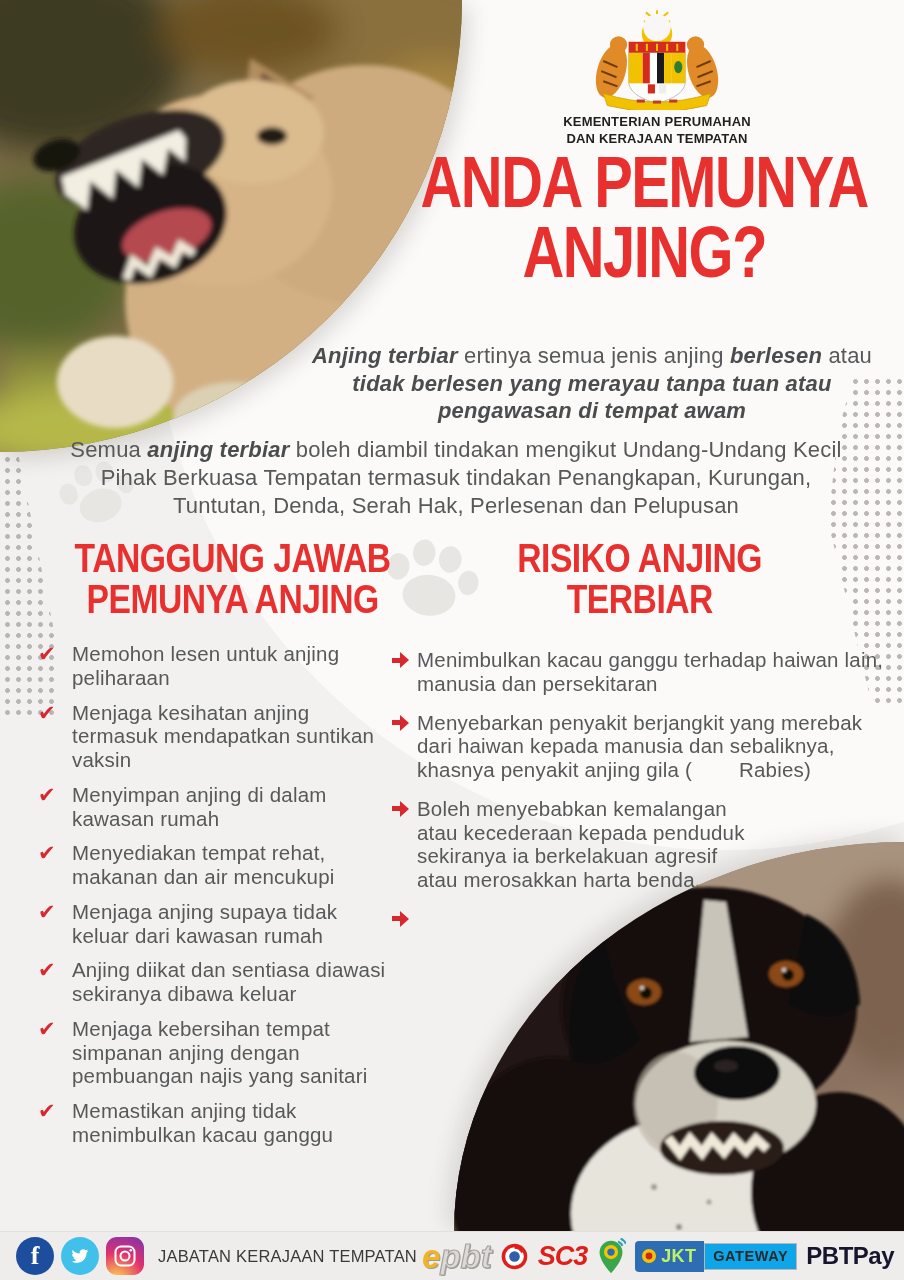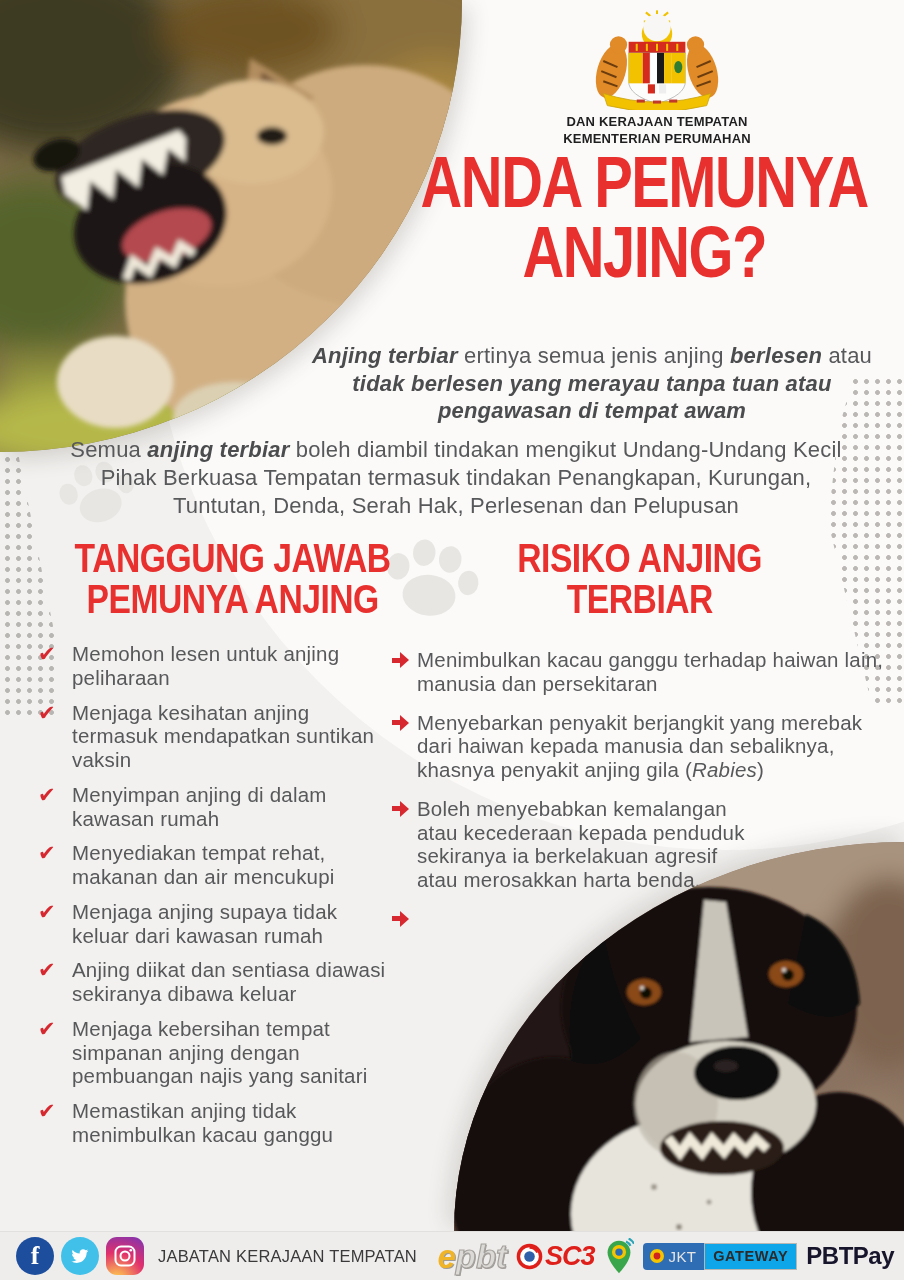--- a/index.html
+++ b/index.html
@@ -70,45 +70,45 @@
     font-weight:700;color:var(--bullet_red,#d7282f);margin-right:8px;line-height:1;
     padding-top:2px;}
   .arrow{flex:0 0 16px;position:relative;height:16px;margin:4px 9px 0 0;}
   .arrow::before{content:"";position:absolute;left:0;top:5.5px;width:8px;height:5px;
     background:var(--bullet_red,#d7282f);}
   .arrow::after{content:"";position:absolute;left:8px;top:0;
     border-top:8px solid transparent;border-bottom:8px solid transparent;
     border-left:9px solid var(--bullet_red,#d7282f);}
   .risk-text{display:inline;}
   .r2{max-width:330px;} .r3{max-width:235px;}
-  .it{font-style:italic;}
+  .it{margin-left:47px;}
   
   .footer{position:absolute;left:0;bottom:0;width:904px;height:48px;
     background:var(--footer_bg,#efedeb);border-top:1px solid #e2e0de;
     display:flex;align-items:center;}
   .social{display:flex;align-items:center;gap:7px;margin-left:16px;}
   .sicon{width:38px;height:38px;border-radius:50%;display:flex;
     align-items:center;justify-content:center;}
   .fb{background:var(--facebook,#1d4e9e);color:#fff;
     font-family:"Liberation Serif",serif;font-weight:700;font-size:26px;}
   .tw{background:var(--twitter,#41c0ea);}
   .ig{border-radius:11px;background:radial-gradient(circle at 28% 115%,#fdc450 8%,#e1306c 55%,#8134af 95%);}
   .org{margin-left:14px;font-weight:400;font-size:16.5px;color:#3a3a3b;letter-spacing:.2px;text-align:center;}
   .flogos{margin-left:auto;margin-right:10px;display:flex;align-items:center;gap:9px;}
   .epbt{font-style:italic;font-weight:800;font-size:33px;line-height:1;
     text-shadow:1px 1px 0 #9e9b97;}
   .epbt .e{color:var(--epbt_yellow,#f0b428);}
   .epbt .rest{color:#dcdad6;-webkit-text-stroke:1.2px #a5a29e;}
-  .osc3{display:flex;align-items:center;gap:2px;}
+  .osc3{display:flex;align-items:center;gap:10px;}
   .osc3-txt{font-style:italic;font-weight:800;font-size:27px;line-height:1;
     color:var(--osc3_red,#df1f1a);letter-spacing:-1px;}
   .jktgrp{display:flex;align-items:center;}
   .jkt-box{display:flex;align-items:center;gap:4px;background:var(--jkt_blue,#2e6db4);
     border-radius:4px 0 0 4px;padding:5px 8px 5px 6px;}
-  .jkt-box span{color:#e5e5e5;font-weight:400;font-size:15px;letter-spacing:.3px;}
+  .jkt-box span{color:#bef264;font-weight:700;font-size:18px;letter-spacing:.3px;}
   .gw-box{background:#0ea5e9;border:1.5px solid #b9b7b3;padding:4.5px 8px;
     font-weight:700;font-size:14.5px;color:#2b2b2b;letter-spacing:.6px;}
   .pbtpay{font-weight:800;font-size:24px;color:var(--pbtpay,#16152c);letter-spacing:-.5px;}
 </style>
 </head>
 <body>
 
 <div class="poster">
   <div class="bg-circle"></div>
 
@@ -209,22 +209,22 @@
         <ellipse cx="120" cy="62" rx="14" ry="27" fill="#e08a28" transform="rotate(-16 120 62)"></ellipse>
         <circle cx="113" cy="36" r="8.5" fill="#e08a28"></circle>
         <path d="M128,52 l-14,6 M130,62 l-15,6 M128,72 l-14,5" stroke="#6b3c0e" stroke-width="2" fill="none"></path>
       </g>
       <path d="M22,84 q53,17 106,0 l-4,12 q-49,12 -98,0 Z" fill="#f2c200" stroke="#c9a20c" stroke-width=".8"></path>
       <rect x="55" y="90" width="8" height="3" fill="#c0392b"></rect>
       <rect x="71" y="91" width="8" height="3" fill="#c0392b"></rect>
       <rect x="87" y="90" width="8" height="3" fill="#c0392b"></rect>
     </svg>
     <div class="ministry-name">
+      <div>KEMENTERIAN PERUMAHAN</div>
       <div>DAN KERAJAAN TEMPATAN</div>
-      <div>KEMENTERIAN PERUMAHAN</div>
     </div>
   </div>
 
   <div class="title">
     <span>ANDA PEMUNYA</span><br>
     <span>ANJING?</span>
   </div>
 
   <p class="intro1"><span class="b">Anjing terbiar</span><span> ertinya semua jenis anjing </span><span class="b">berlesen</span><span> atau </span><span class="b">tidak berlesen yang merayau tanpa tuan atau pengawasan di tempat awam</span></p>
 

